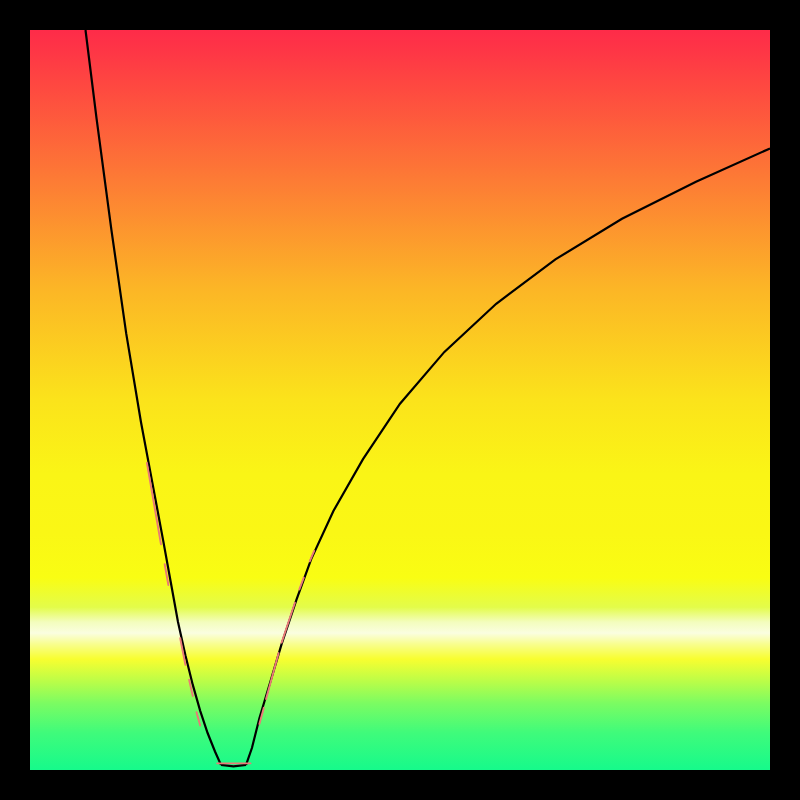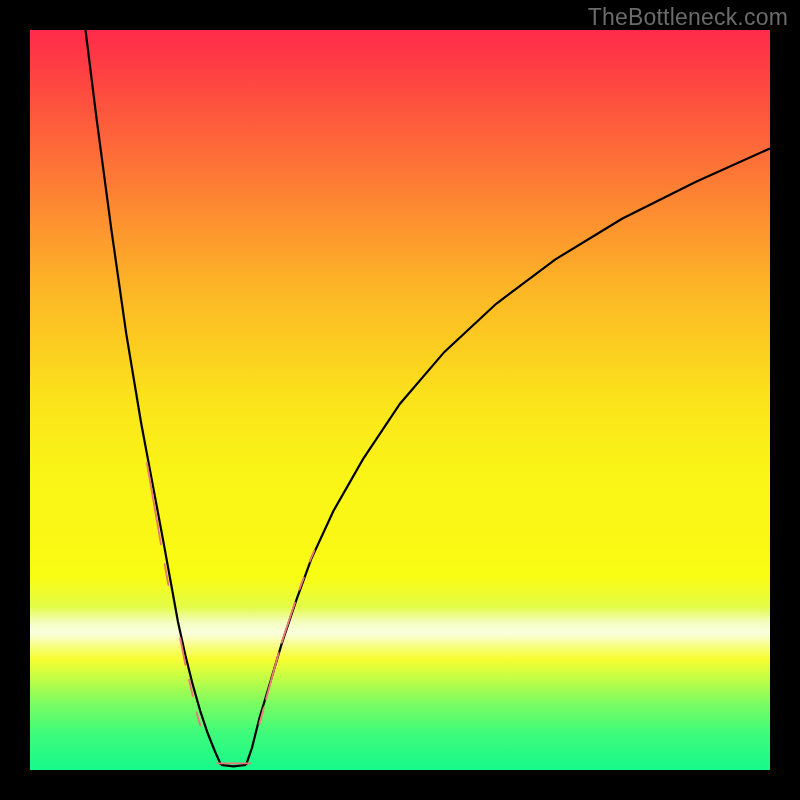--- a/index.html
+++ b/index.html
@@ -61,21 +61,20 @@
     height: 740px;
     overflow: visible;
   }
 </style>
 </head>
 <body>
 
 <div class="frame">
   <div class="plot-area"></div>
 
-  <div class="watermark">TheBottleneck.com</div>
 
   <svg class="curves" viewBox="0 0 100 100" preserveAspectRatio="none">
     <g>
       <path d="M7.500 0.000 L9.000 12.000 L11.000 27.000 L13.000 41.000 L15.000 53.000 L16.500 61.000 L18.000 69.000 L19.000 74.500 L20.000 80.000 L21.000 84.500 L22.000 88.500 L23.000 92.000 L24.000 95.000 L25.000 97.500 L25.800 99.300" fill="none" stroke="#000" stroke-width="2.2" vector-effect="non-scaling-stroke"></path>
       <path d="M29.200 99.300 L30.000 97.000 L31.000 93.000 L32.500 88.000 L34.000 83.000 L36.000 77.000 L38.000 71.500 L41.000 65.000 L45.000 58.000 L50.000 50.500 L56.000 43.500 L63.000 37.000 L71.000 31.000 L80.000 25.500 L90.000 20.500 L100.000 16.000" fill="none" stroke="#000" stroke-width="2.2" vector-effect="non-scaling-stroke"></path>
       <path d="M25.800 99.300 L27.500 99.500 L29.200 99.300" fill="none" stroke="#000" stroke-width="2.2" vector-effect="non-scaling-stroke"></path>
     </g>
     <g>
         <line x1="15.8" y1="58.5" x2="17.7" y2="69.5" stroke="#ea7a77" stroke-width="1.9" stroke-linecap="round" vector-effect="non-scaling-stroke"></line>
         <line x1="18.2" y1="72.2" x2="18.7" y2="75" stroke="#ea7a77" stroke-width="1.9" stroke-linecap="round" vector-effect="non-scaling-stroke"></line>

